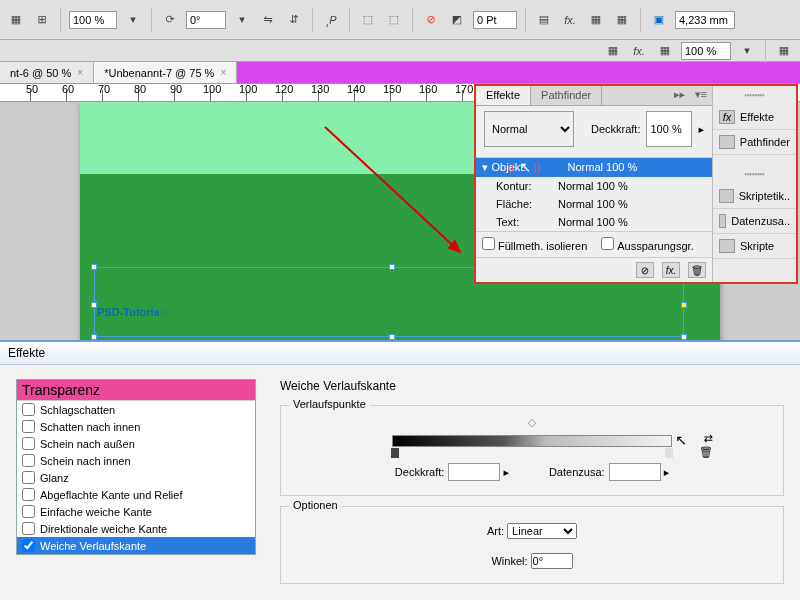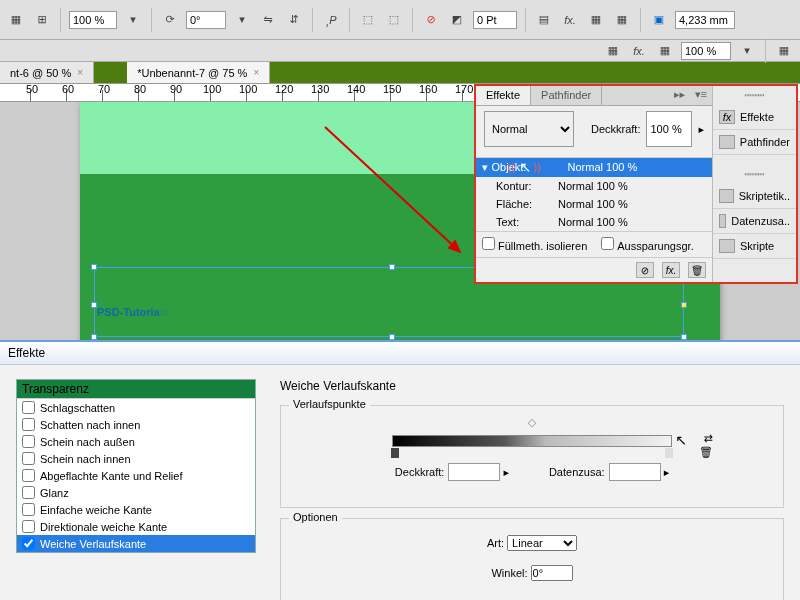--- a/index.html
+++ b/index.html
@@ -3,21 +3,21 @@
 <meta charset="utf-8">
 <style>
 * { box-sizing: border-box; margin: 0; padding: 0; font-family: Tahoma, Arial, sans-serif; font-size: 11px; }
 body { background: #e8e8e8; width: 800px; height: 600px; overflow: hidden; position: relative; }
 
 .toolbar { background: #e0e0e0; border-bottom: 1px solid #aaa; padding: 4px 6px; display: flex; align-items: center; gap: 6px; height: 40px; }
 .toolbar .sep { width: 1px; height: 24px; background: #bbb; margin: 0 2px; }
 .toolbar .icon { width: 20px; height: 20px; display: inline-flex; align-items: center; justify-content: center; color: #444; }
 .toolbar input { width: 48px; height: 18px; font-size: 11px; padding: 1px 3px; border: 1px solid #999; background: #fff; }
 
-.tabs-row { background: #4d7c0f; border-bottom: 1px solid #999; display: flex; height: 22px; gap: 33px; }
+.tabs-row { background: #d946ef; border-bottom: 1px solid #999; display: flex; height: 22px; }
 .doc-tab { padding: 3px 10px; border-right: 1px solid #aaa; background: #e8e8e8; display: flex; align-items: center; gap: 6px; }
 .doc-tab.active { background: #f5f5f5; }
 .close-x { font-size: 10px; color: #888; cursor: pointer; }
 
 .ruler-h { background: #fff; height: 18px; border-bottom: 1px solid #999; position: relative; font-size: 8px; overflow: hidden; }
 .ruler-h .tick { position: absolute; top: 6px; border-left: 1px solid #666; height: 12px; }
 .ruler-h .tick span { position: absolute; top: -7px; left: -8px; width: 18px; text-align: center; }
 
 .canvas-area { position: relative; height: 260px; background: #ccc; overflow: hidden; }
 .page { position: absolute; left: 80px; top: 0; width: 640px; height: 260px; background: #86efac; box-shadow: 1px 2px 6px rgba(0,0,0,0.3); }
@@ -53,27 +53,27 @@
 .panel-right { width: 84px; background: #eaeaea; border-left: 1px solid #bbb; }
 .dock-item { display: flex; align-items: center; gap: 5px; padding: 5px 6px; border-bottom: 1px solid #d0d0d0; font-size: 11px; }
 .dock-item .di { width: 16px; height: 14px; background: #ccc; border: 1px solid #999; display: inline-block; }
 
 .dialog { position: absolute; left: 0; bottom: 0; width: 800px; height: 260px; background: #f2f2f2; border-top: 2px solid #6aa0df; }
 .dialog-title { background: linear-gradient(#fff,#e4ecf6); padding: 4px 8px; font-size: 12px; border-bottom: 1px solid #bcd; }
 .dialog-body { display: flex; padding: 14px 16px 8px; gap: 24px; }
 .dlg-left { width: 240px; }
 .dlg-left .row1 { display: flex; align-items: center; gap: 6px; margin-bottom: 14px; }
 .fx-list { border: 1px solid #8aa; background: #fff; }
-.fx-list .hdr { background: #15803d; padding: 2px 5px; border-bottom: 1px solid #ccc; font-size: 12px; }
+.fx-list .hdr { background: #ec4899; padding: 2px 5px; border-bottom: 1px solid #ccc; font-size: 14px; }
 .fx-item { display: flex; align-items: center; padding: 2px 5px; font-size: 11px; }
 .fx-item input { margin-right: 5px; }
 .fx-item.sel { background: #2a7de0; color: #fff; }
 .dlg-right { flex: 1; }
 .dlg-right h3 { font-size: 12px; font-weight: normal; margin-bottom: 12px; }
-.fieldset { border: 1px solid #ccc; padding: 10px 14px 26px; margin-bottom: 10px; position: relative; }
+.fieldset { border: 1px solid #ccc; padding: 10px 14px 14px; margin-bottom: 10px; position: relative; }
 .fieldset .legend { position: absolute; top: -8px; left: 8px; background: #f2f2f2; padding: 0 4px; font-size: 11px; }
 .grad-bar { width: 280px; height: 12px; background: linear-gradient(to right, #000 0%, #555 40%, #bbb 55%, rgba(0,0,0,0) 100%); border: 1px solid #888; margin: 6px auto 16px; position: relative; }
 .grad-stop { position: absolute; width: 8px; height: 10px; background: #444; bottom: -12px; }
 .field-row { display: flex; gap: 40px; justify-content: center; }
 .field-row label { font-size: 11px; margin-right: 4px; }
 .field-row input { width: 52px; border: 1px solid #999; height: 18px; }
 .options-row { display: flex; align-items: center; gap: 20px; margin-top: 6px; justify-content: center;}
 .cursor-ptr { position: absolute; font-size: 14px; }
 </style>
 </head>
@@ -319,25 +319,25 @@
             <div class="fx-item">
               <input type="checkbox" style="">
               <span>Schein nach außen</span>
             </div>
             <div class="fx-item">
               <input type="checkbox" style="">
               <span>Schein nach innen</span>
             </div>
             <div class="fx-item">
               <input type="checkbox" style="">
+              <span>Glanz</span>
+            </div>
+            <div class="fx-item">
+              <input type="checkbox" style="">
               <span>Abgeflachte Kante und Relief</span>
-            </div>
-            <div class="fx-item">
-              <input type="checkbox" style="">
-              <span>Glanz</span>
             </div>
             <div class="fx-item">
               <input type="checkbox" style="">
               <span>Einfache weiche Kante</span>
             </div>
             <div class="fx-item">
               <input type="checkbox" style="">
               <span>Direktionale weiche Kante</span>
             </div>
             <div class="fx-item sel">

